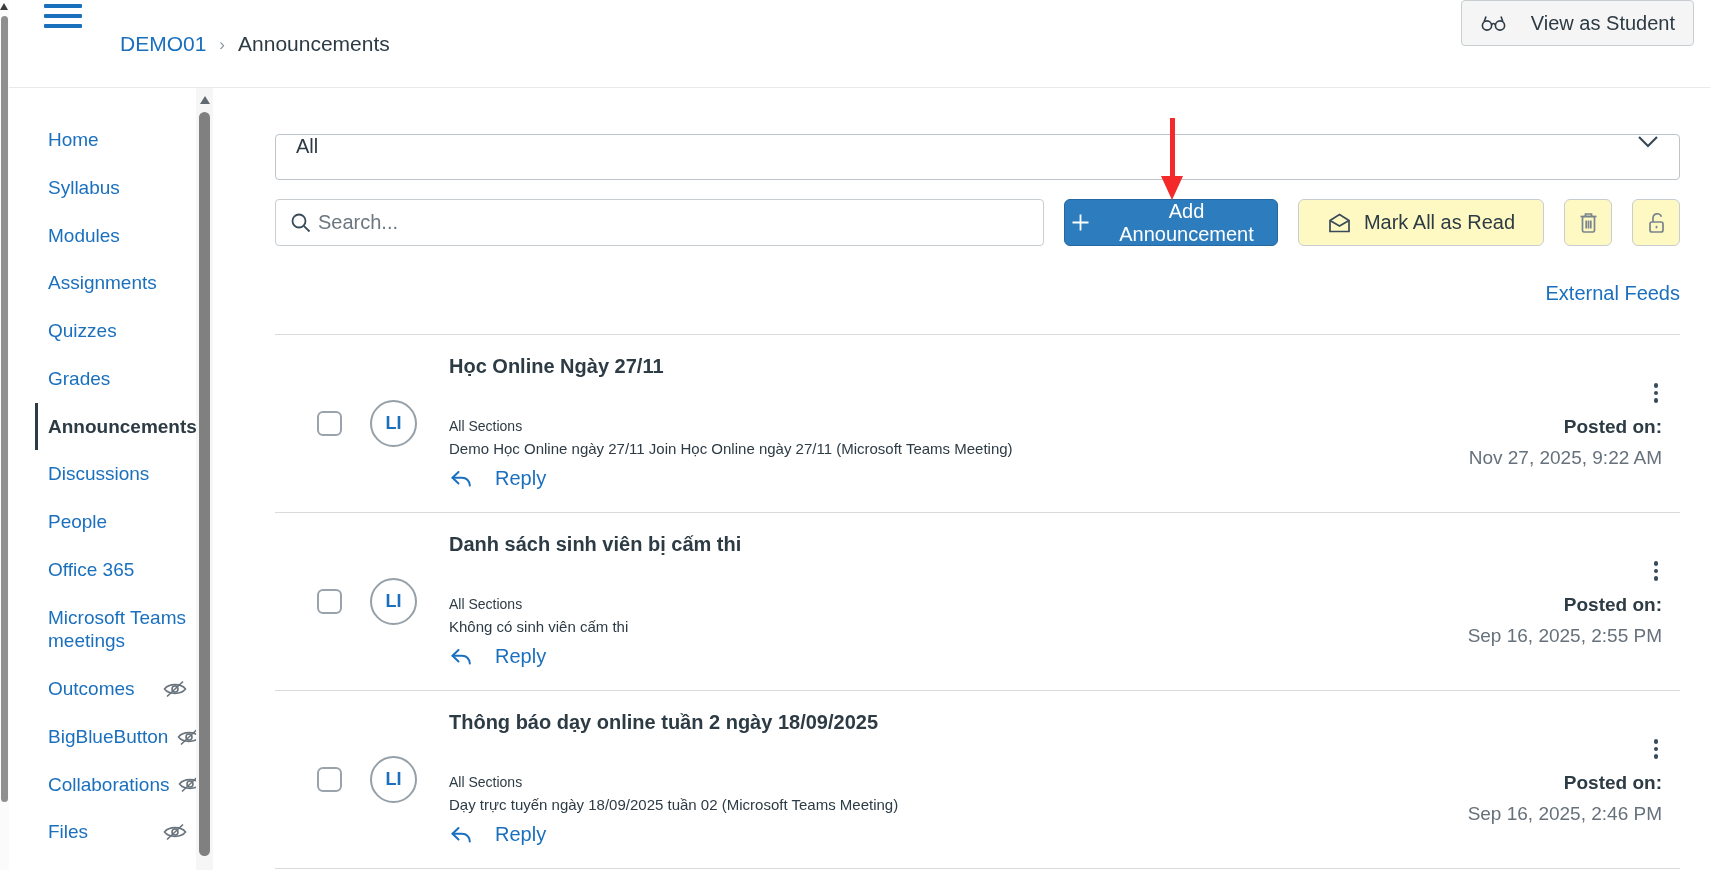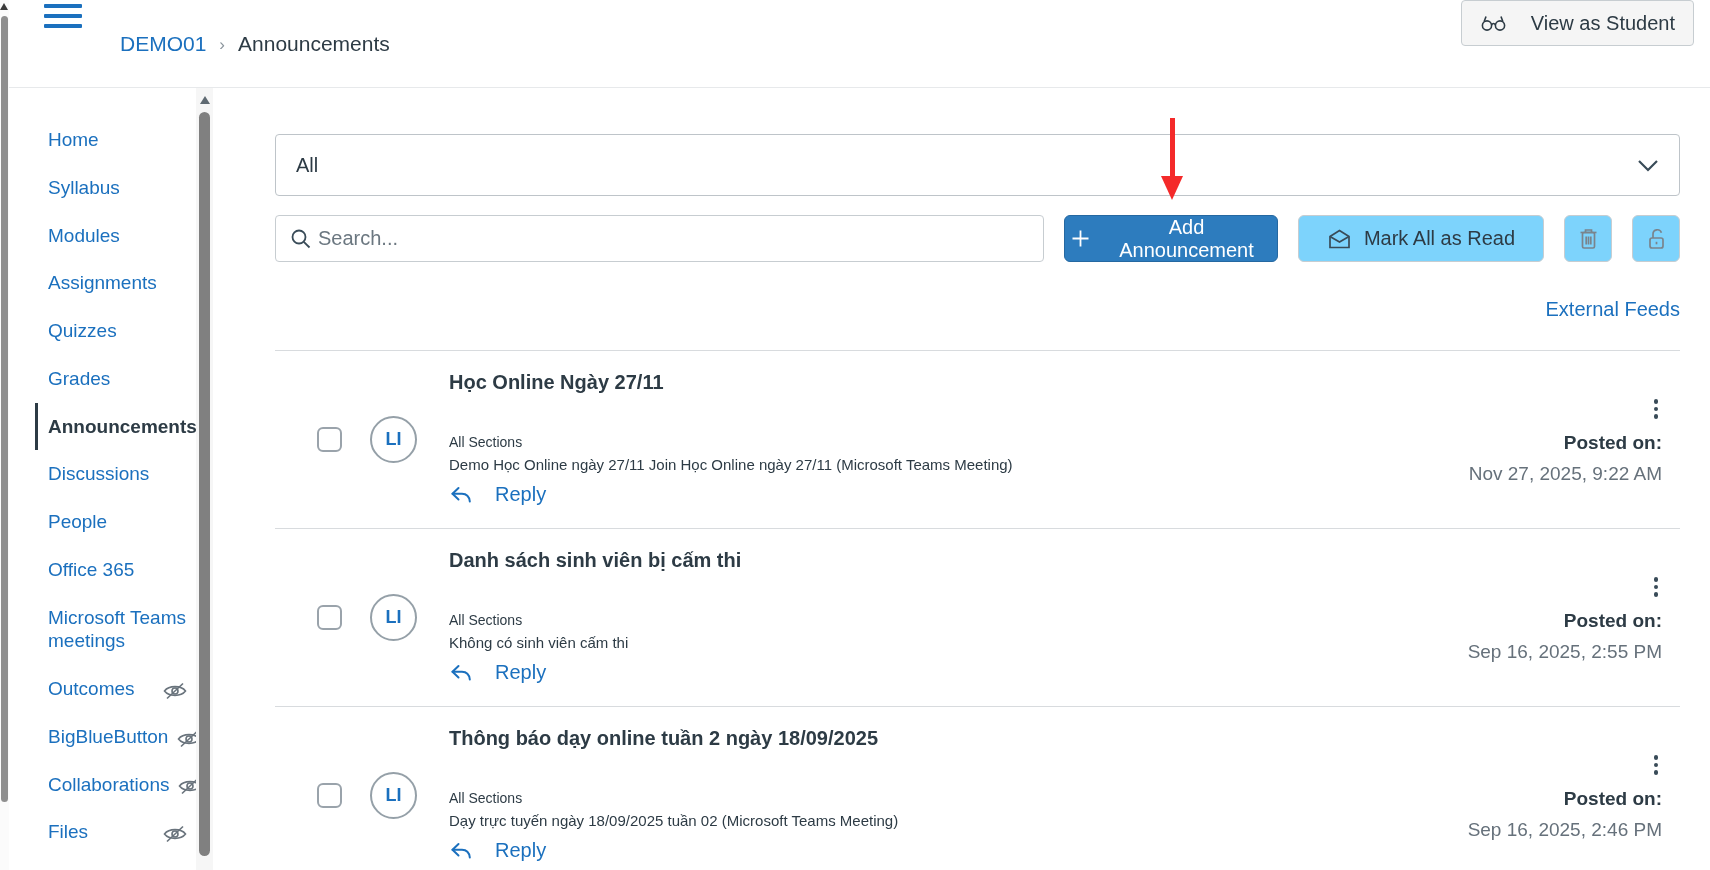--- a/index.html
+++ b/index.html
@@ -30,48 +30,48 @@
   .crumb-sep { color:#8B959D; font-size:17px; margin-top:2px; }
   .crumb-page { color:var(--dark); }
   .view-student-btn { margin-left:auto; display:flex; align-items:center; gap:24px;
     background:#F5F5F5; border:1px solid var(--border); border-radius:4px; height:46px;
     padding:0 18px; font-size:20px; color:var(--dark); cursor:pointer; }
 
   
   .body-row { display:flex; height:782px; }
   .sidebar { width:188px; padding:28px 0 0 48px; flex:none; }
   .side-item { font-size:19px; color:var(--blue); padding:12px 0; display:flex;
-    align-items:flex-end; justify-content:space-between; cursor:pointer; line-height:1.25; }
+    align-items:center; justify-content:space-between; cursor:pointer; line-height:1.25; }
   .side-item .lbl { flex:1; }
   .side-item.active { color:var(--dark); font-weight:700; border-left:3px solid var(--dark);
     margin-left:-13px; padding-left:10px; }
   .eye { flex:none; margin-left:8px; display:flex; align-items:center; }
 
   .side-scrollbar { width:17px; background:#F6F6F6; position:relative; flex:none; margin-left:8px; }
   .side-scrollbar .up-arrow { position:absolute; top:8px; left:3.5px; width:0; height:0;
     border-left:5px solid transparent; border-right:5px solid transparent; border-bottom:8px solid #5F6A72; }
   .side-scrollbar .thumb { position:absolute; top:24px; left:3px; width:11px; height:744px;
     background:#808080; border-radius:6px; }
 
   .main { flex:1; padding:46px 30px 0 62px; position:relative; }
 
   
-  .filter-select { height:62px; border:1px solid #BEC4C9; border-radius:4px; background:#fff;
-    display:flex; align-items:center; justify-content:space-between; padding:0 20px;
+  .filter-select { height:46px; border:1px solid #BEC4C9; border-radius:4px; background:#fff;
+    display:flex; justify-content:space-between; padding:0 20px;
     font-size:20px; cursor:pointer;gap:39px; }
   .toolbar-row { display:flex; gap:20px; margin-top:19px; height:47px; }
   .search-box { flex:1; border:1px solid var(--border); border-radius:4px; display:flex;
     align-items:center; gap:4px; padding:0 14px; background:#fff; }
   .search-box input { border:none; outline:none; flex:1; font-size:20px; color:var(--dark);
     font-family:"Liberation Sans", sans-serif; background:transparent; }
   .search-box input::placeholder { color:#6B7780; }
   .btn { border-radius:6px; display:flex; align-items:center; justify-content:center;
     gap:12px; font-size:20px; cursor:pointer; flex:none; }
   .btn-primary { width:214px; background:var(--btn-blue); border:1px solid #2568A1; color:#fff; }
-  .btn-light { background:#7dd3fc; border:1px solid var(--border); color:var(--dark);text-align:center; }
+  .btn-light { background:#fef9c3; border:1px solid var(--border); color:var(--dark);text-align:center; }
   .btn-mark { width:246px; }
   .btn-icon { width:48px; }
 
   .external-feeds { text-align:right; margin-top:36px; }
   .external-feeds a { color:var(--blue); font-size:20px; text-decoration:none; cursor:pointer; }
 
   
   .announcement-list { margin-top:29px; border-bottom:1px solid var(--divider); }
   .row { display:flex; align-items:center; border-top:1px solid var(--divider); padding:20px 0; }
   .checkbox { width:25px; height:25px; border:2px solid #9AA3AB; border-radius:6px;

